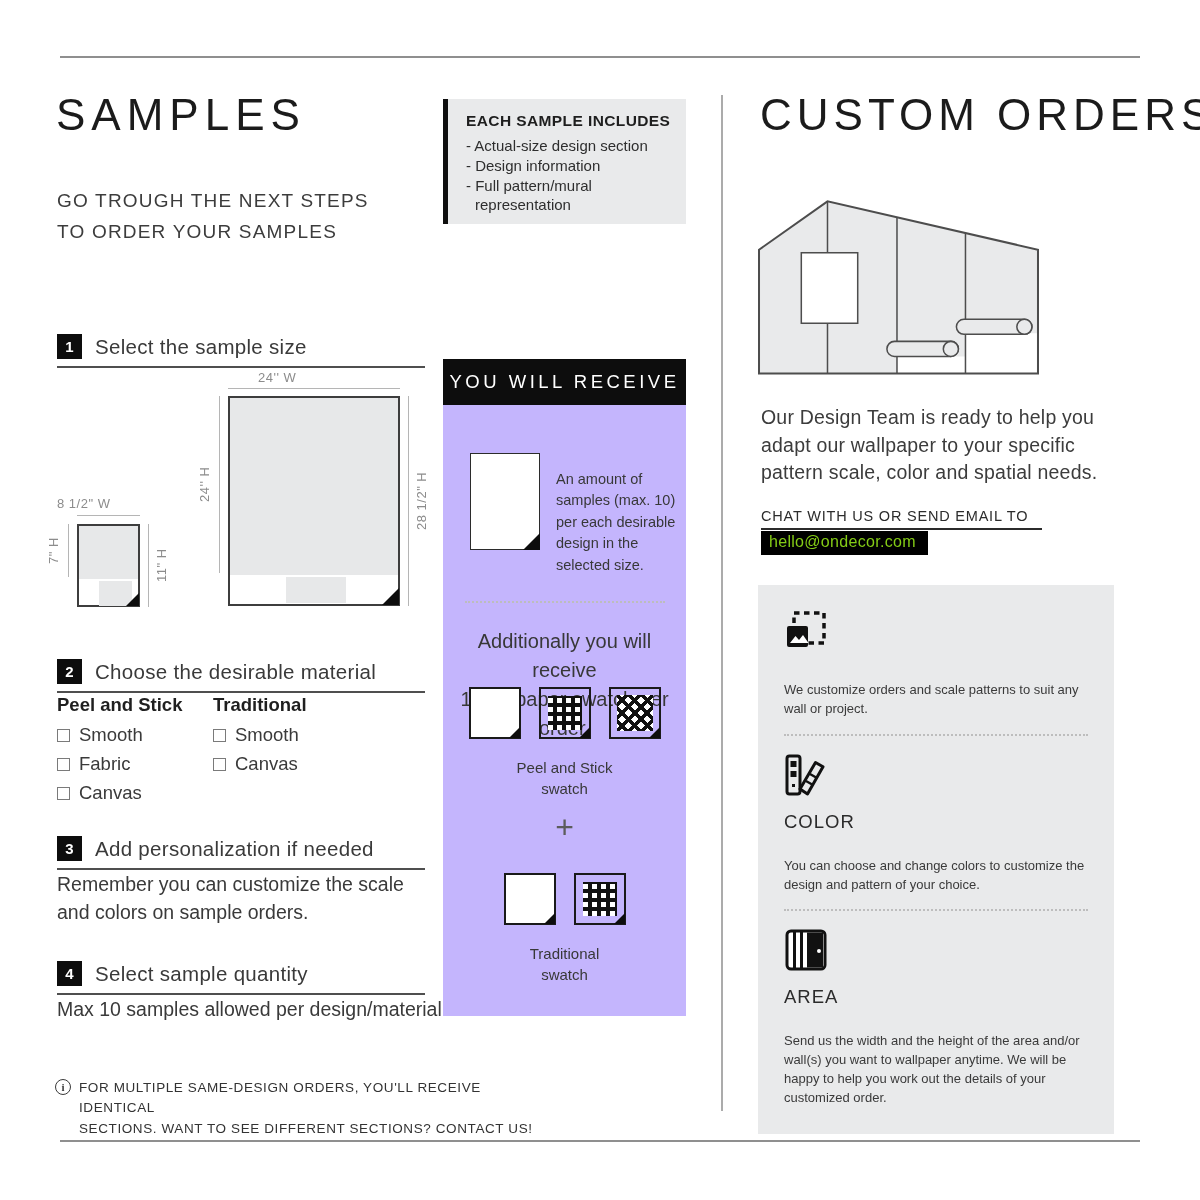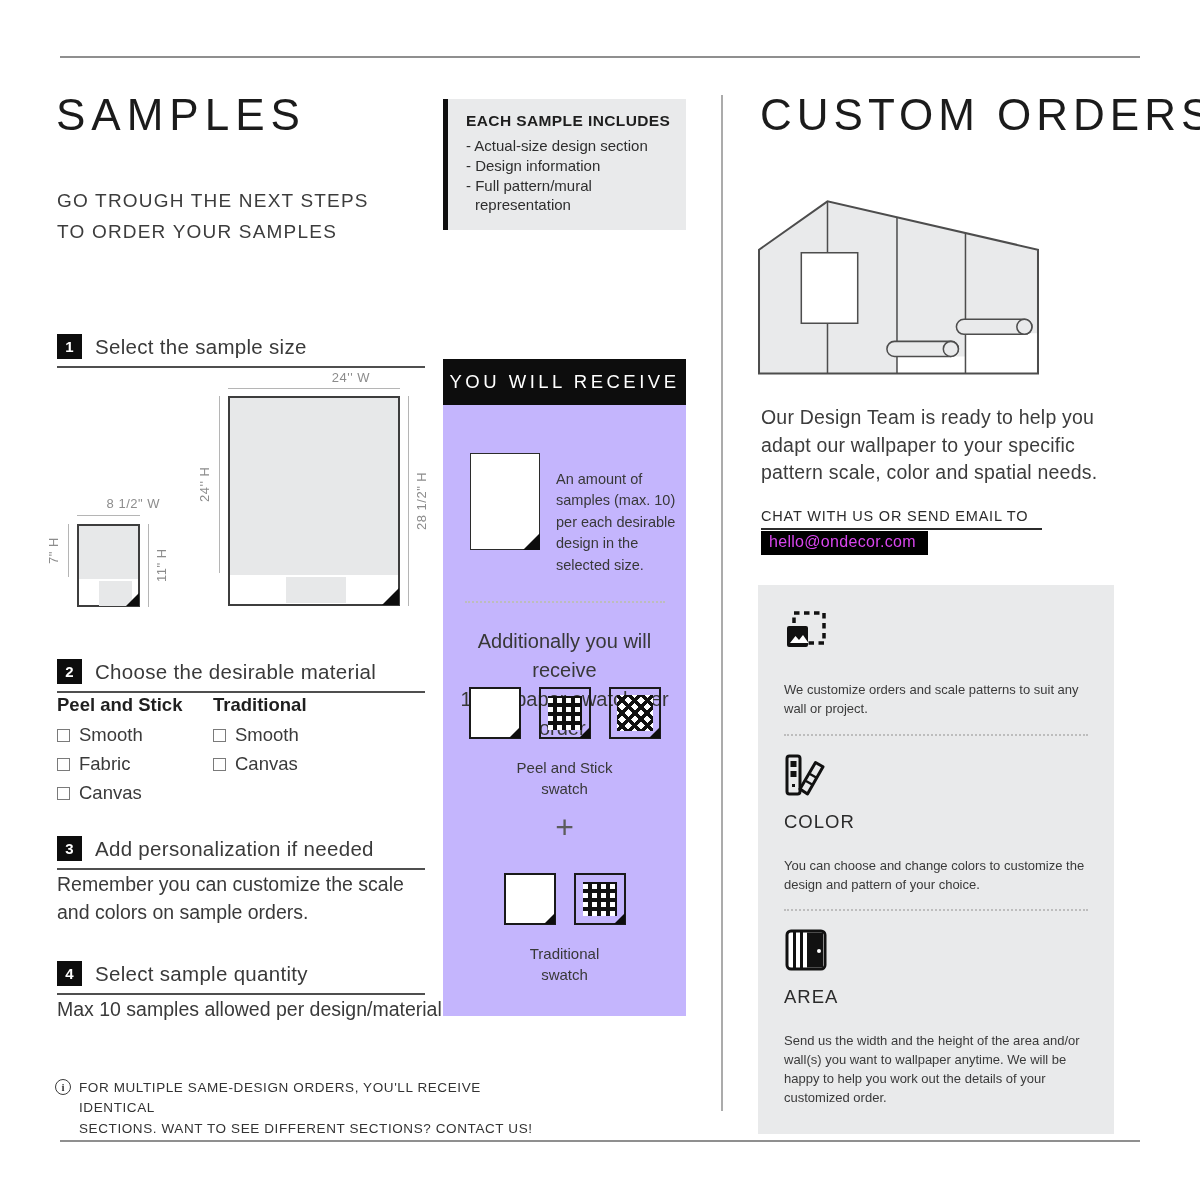--- a/index.html
+++ b/index.html
@@ -13,41 +13,41 @@
   .divider-v { position:absolute; left:721px; top:95px; width:2px; height:1016px; background:#ababab; }
 
   
   .big-title { position:absolute; font-size:44px; font-weight:400; letter-spacing:6px; color:#1b1b1b; white-space:nowrap; }
   .samples-title { left:56px; top:90px; }
   .custom-title  { left:760px; top:90px; letter-spacing:5px; }
 
   .intro { position:absolute; left:57px; top:186px; font-size:19px; letter-spacing:1.2px; line-height:1.62; color:#3c3c3c; }
 
   
-  .includes-box { position:absolute; left:443px; top:99px; width:243px; background:#e9eaeb; border-left:5px solid #0f0f0f; padding:13px 14px 15px 18px; }
+  .includes-box { position:absolute; left:443px; top:99px; width:243px; background:#e9eaeb; border-left:5px solid #0f0f0f; padding:13px 14px 9px 18px; }
   .includes-box h3 { font-size:15.5px; font-weight:700; letter-spacing:0.4px; color:#1e1e1e; margin-bottom:6px; }
   .includes-box .inc-item { font-size:15px; line-height:1.32; color:#2e2e2e; padding-left:9px; text-indent:-9px; }
 
   
   .step { position:absolute; left:57px; width:368px; display:flex; align-items:center; gap:13px; padding-bottom:7px; border-bottom:2px solid #4f4f4f; }
   .step-badge { width:25px; height:25px; background:#0d0d0d; color:#fff; font-size:15px; font-weight:700; display:flex; align-items:center; justify-content:center; flex:0 0 auto; }
   .step-title { font-size:20.5px; letter-spacing:0.3px; color:#3a3a3a; white-space:nowrap; }
   .step-1 { top:334px; } .step-2 { top:659px; } .step-3 { top:836px; } .step-4 { top:961px; }
   .step-body { position:absolute; left:57px; font-size:19.5px; line-height:1.42; color:#3a3a3a; }
 
   
   .sheet { position:absolute; background:#fff; border:2px solid #3d3d3d; }
   .sheet .gray-band { position:absolute; left:0; top:0; width:100%; background:#e7e8e9; }
   .sheet .inner-gray { position:absolute; background:#e7e8e9; }
   .fold { position:absolute; right:-1px; bottom:-1px; width:0; height:0; border-left:13px solid transparent; border-bottom:13px solid #0d0d0d; }
   .fold-lg { border-left-width:17px; border-bottom-width:17px; }
   .dim-line-h { position:absolute; height:1px; background:#b5b5b5; }
   .dim-line-v { position:absolute; width:1px; background:#b5b5b5; }
   .dim-label { position:absolute; font-size:13px; color:#8c8c8c; letter-spacing:0.5px; white-space:nowrap; }
-  .dim-label.center { text-align:right; }
+  .dim-label.center { text-align:left; }
   .dim-label.vert { writing-mode:vertical-rl; transform:rotate(180deg); display:flex; align-items:center; justify-content:center; }
 
   
   .materials { position:absolute; left:57px; top:694px; display:flex; }
   .mat-col-1 { width:156px; } .mat-col-2 { width:170px; }
   .mat-head { font-size:18.5px; font-weight:700; color:#1f1f1f; margin-bottom:8px; }
   .mat-opt { font-size:18.5px; color:#3a3a3a; margin-top:7px; display:flex; align-items:center; }
   .cb { display:inline-block; width:13px; height:13px; border:1.5px solid #7a7a7a; margin-right:9px; flex:0 0 auto; }
 
   
@@ -70,21 +70,21 @@
   .swatch.cross { padding:6px; background-image:repeating-linear-gradient(45deg, transparent 0 5.5px, #111 5.5px 9px), repeating-linear-gradient(135deg, transparent 0 5.5px, #111 5.5px 9px); background-clip:content-box, content-box; background-origin:content-box, content-box; }
   .swatch .fold { border-left-width:11px; border-bottom-width:11px; }
   .swatch-caption { position:absolute; width:100%; text-align:center; font-size:15px; line-height:1.4; color:#383838; }
   .cap-1 { top:352px; } .cap-2 { top:538px; }
   .plus-sign { position:absolute; width:100%; top:404px; text-align:center; font-size:32px; font-weight:400; color:#5c5c5c; }
 
   
   .house-wrap { position:absolute; left:758px; top:198px; width:282px; height:180px; }
   .custom-intro { position:absolute; left:761px; top:404px; width:376px; font-size:19.5px; line-height:1.42; letter-spacing:0.2px; color:#3c3c3c; }
   .chat-line { position:absolute; left:761px; top:508px; font-size:14.5px; letter-spacing:0.8px; color:#2c2c2c; border-bottom:2px solid #2b2b2b; padding:0 14px 4px 0; white-space:nowrap; }
-  .email-badge { position:absolute; left:761px; top:531px; background:#000; color:#d946ef; font-size:16px; padding:2px 12px 4px 8px; letter-spacing:0.3px; cursor:pointer; }
+  .email-badge { position:absolute; left:761px; top:531px; background:#000; color:#84cc16; font-size:16px; padding:2px 12px 4px 8px; letter-spacing:0.3px; cursor:pointer; }
 
   .features-panel { position:absolute; left:758px; top:585px; width:356px; min-height:522px; background:#e9eaeb; padding:24px 26px 26px 26px; }
   .feature-icon { width:44px; height:44px; }
   .feature-name { margin-top:10px; font-size:18.5px; letter-spacing:1px; color:#2b2b2b; }
   .feature-text { margin-top:24px; font-size:13px; line-height:1.45; color:#3a3a3a; }
   .feature-div { margin:15px 0 17px 0; }
 </style>
 </head>
 <body>
 

